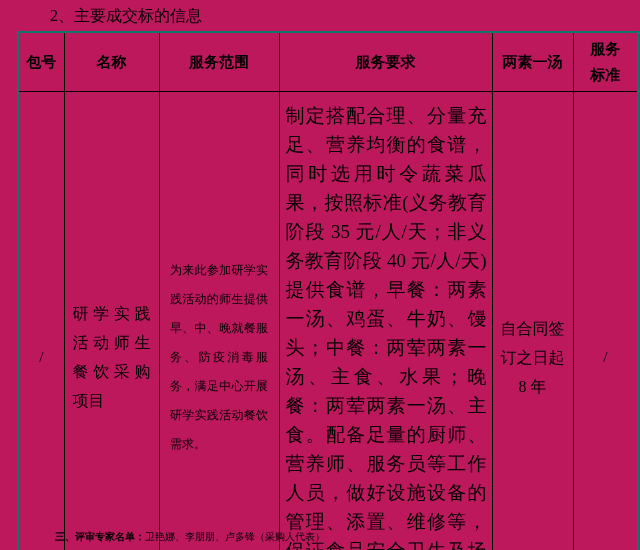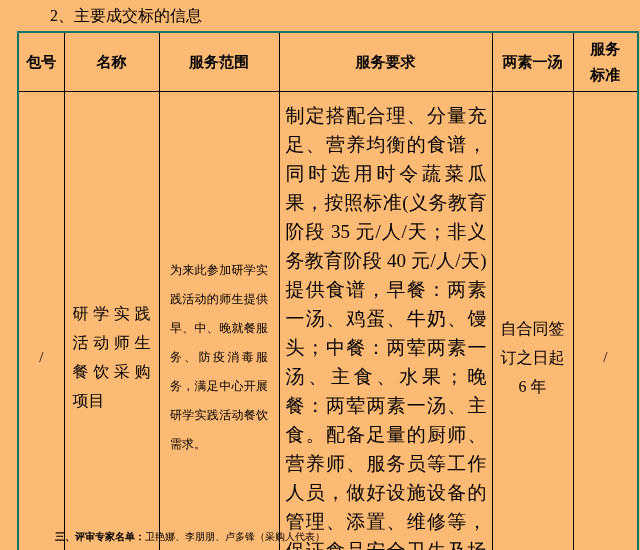--- a/index.html
+++ b/index.html
@@ -9,21 +9,21 @@
     width: 640px;
     height: 550px;
     overflow: hidden;
     font-family: "Liberation Serif", "DejaVu Serif", serif;
     color: #000000;
   }
   .page {
     position: relative;
     width: 640px;
     height: 550px;
-    background: #fdba74;
+    background: #be185d;
   }
   .section-title {
     position: absolute;
     left: 50px;
     top: 6px;
     font-size: 16px;
     line-height: 20px;
     white-space: nowrap;
   }
   table.info-table {
@@ -143,21 +143,21 @@
       <td>
         <div class="name-block">研学实践活动师生餐饮采购项目</div>
       </td>
       <td>
         <div class="scope-block">为来此参加研学实践活动的师生提供早、中、晚就餐服务、防疫消毒服务，满足中心开展研学实践活动餐饮需求。</div>
       </td>
       <td class="req-cell">
         <div class="req-block">制定搭配合理、分量充足、营养均衡的食谱，同时选用时令蔬菜瓜果，按照标准(义务教育阶段 35 元/人/天；非义务教育阶段 40 元/人/天)提供食谱，早餐：两素一汤、鸡蛋、牛奶、馒头；中餐：两荤两素一汤、主食、水果；晚餐：两荤两素一汤、主食。配备足量的厨师、营养师、服务员等工作人员，做好设施设备的管理、添置、维修等，保证食品安全卫生及场地内外卫生消毒防疫等。</div>
       </td>
       <td>
-        <div class="time-block">自合同签订之日起 6 年</div>
+        <div class="time-block">自合同签订之日起 8 年</div>
       </td>
       <td>
         <span class="cell-slash">/</span>
       </td>
     </tr>
   </tbody>
     </table>
 
   <div class="footer-line">
     <span class="footer-label">三、评审专家名单：</span><span>卫艳娜、李朋朋、卢多锋（采购人代表）</span>

